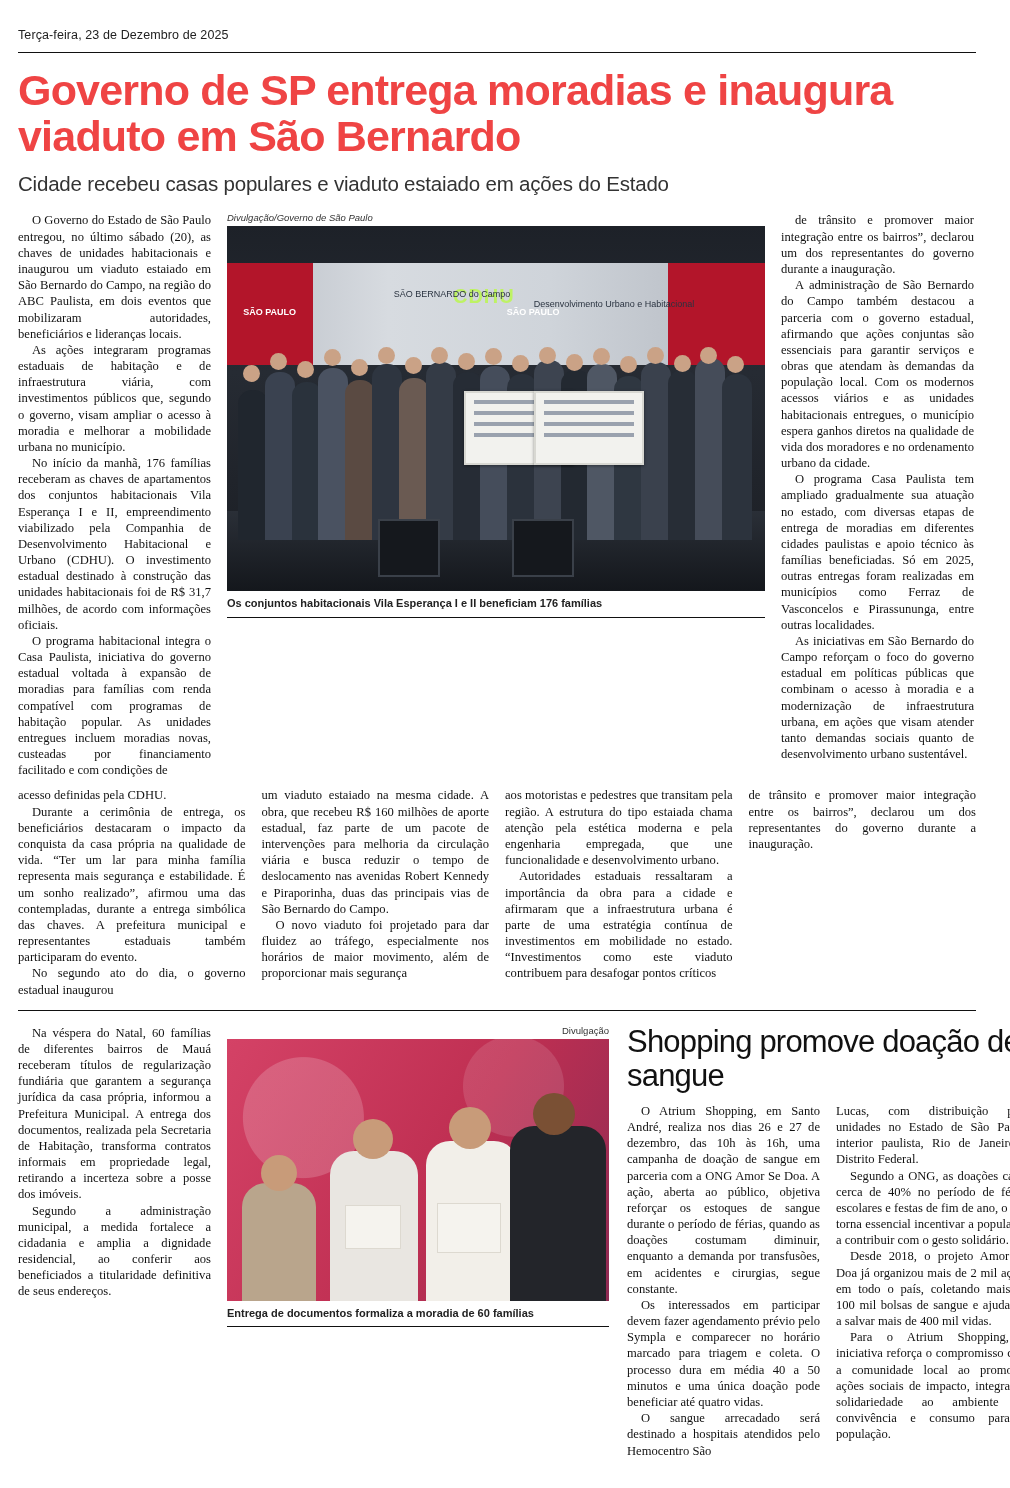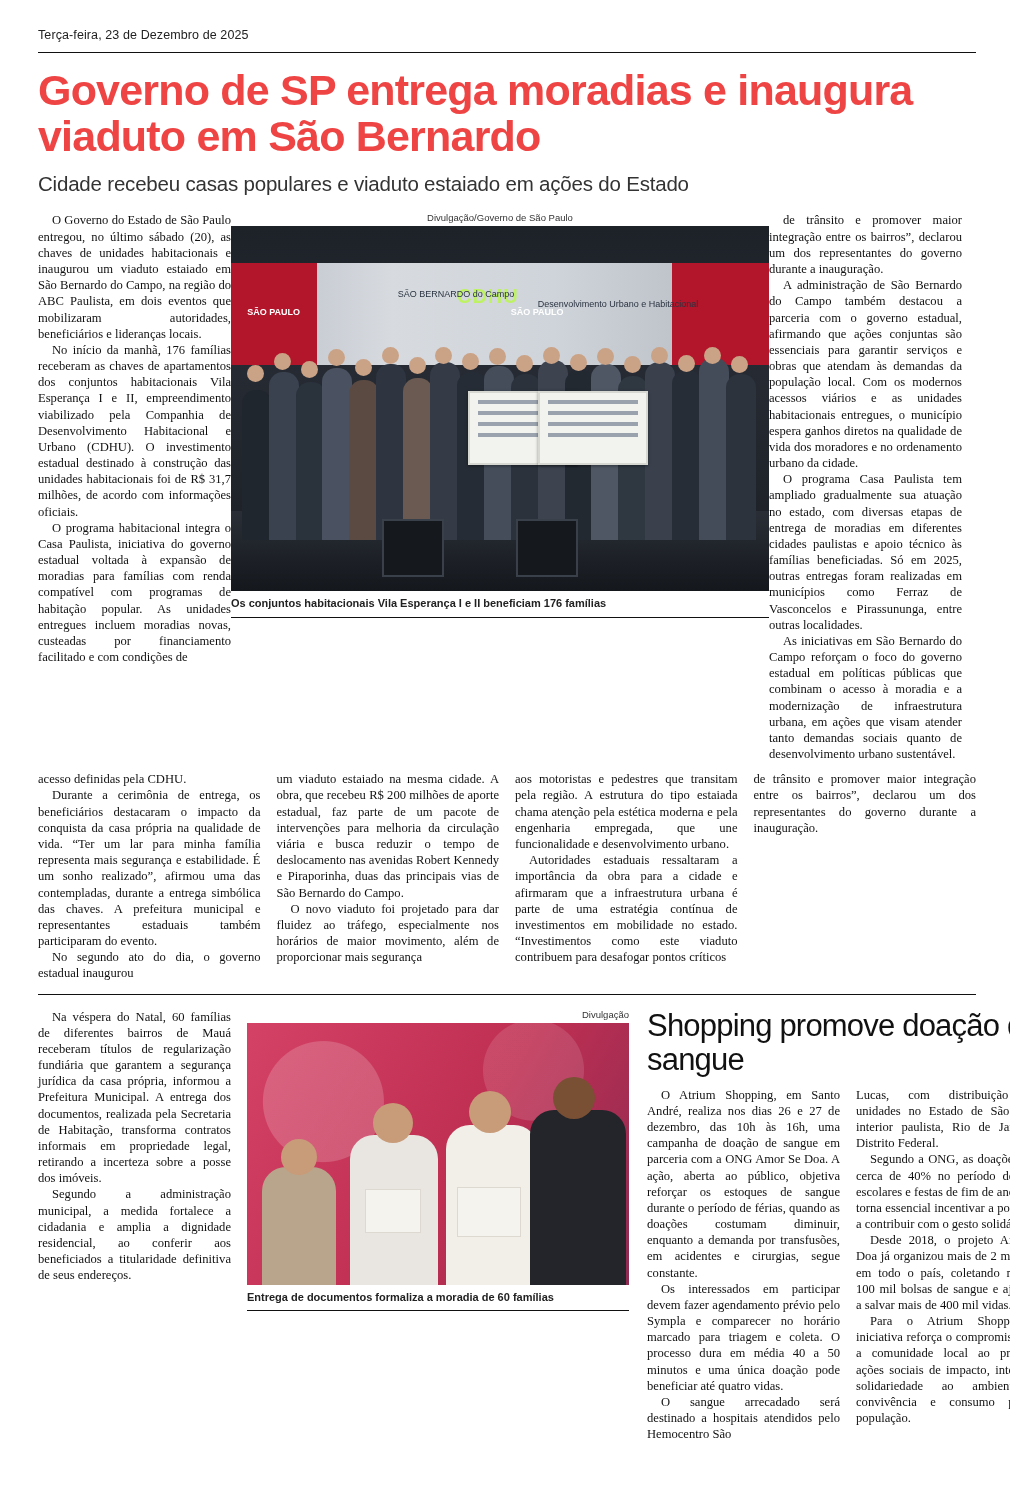--- a/index.html
+++ b/index.html
@@ -4,21 +4,21 @@
 <style>
   * { box-sizing: border-box; }
   html, body { margin:0; padding:0; }
   body {
     width:1010px; height:1488px;
     background:#ffffff;
     font-family:"Liberation Serif", serif;
     color:#111;
     position:relative;
   }
-  .page { width:1010px; height:1488px; padding:28px 34px 20px 38px; position:relative; }
+  .page { width:1010px; height:1488px; padding:28px 34px 20px 18px; position:relative; }
 
   
   .masthead {
     display:flex; align-items:center; justify-content:space-between;
     padding-bottom:6px;
   }
   .masthead-date {
     font-family:"Liberation Sans", sans-serif;
     font-size:12.5px; color:#222; letter-spacing:0.1px;
   }
@@ -52,36 +52,38 @@
   .subhead {
     font-family:"Liberation Sans", sans-serif;
     font-weight:400; font-size:20.5px; line-height:1.2;
     color:#333; margin:12px 0 10px 0; letter-spacing:-0.2px;
   }
 
   
   .lead-grid {
     display:grid;
     grid-template-columns: 193px 538px 193px;
+    column-gap:16px;
     margin-top:16px;
   }
   .col { }
   p.body {
     font-size:12.6px; line-height:1.285;
     text-align:justify; margin:0;
     text-indent:14px;
     hyphens:auto;
   }
   p.body + p.body { margin-top:0; }
 
   .figure { width:100%; }
   .credit {
     font-family:"Liberation Sans", sans-serif;
-    font-size:9.5px; color:#333; text-align:center;
+    font-size:9.5px; color:#333; text-align:left;
     margin-bottom:3px;
+    font-style:italic;
   }
   .photo {
     width:100%; position:relative; overflow:hidden;
     background:#2c3038;
   }
   .photo.main { height:365px; }
   .caption {
     font-family:"Liberation Sans", sans-serif;
     font-weight:700; font-size:11px; color:#222;
     margin-top:6px; line-height:1.25;
@@ -208,20 +210,21 @@
   </div>
   <div class="rule-top"></div>
 
   <h1 class="headline">Governo de SP entrega moradias e inaugura viaduto em São Bernardo</h1>
   <div class="subhead">Cidade recebeu casas populares e viaduto estaiado em ações do Estado</div>
 
   <div class="lead-grid">
 
     <div class="col">
       <p class="body">O Governo do Estado de São Paulo entregou, no último sábado (20), as chaves de unidades habitacionais e inaugurou um viaduto estaiado em São Bernardo do Campo, na região do ABC Paulista, em dois eventos que mobilizaram autoridades, beneficiários e lideranças locais.</p>
+      <p class="body">As ações integraram programas estaduais de habitação e de infraestrutura viária, com investimentos públicos que, segundo o governo, visam ampliar o acesso à moradia e melhorar a mobilidade urbana no município.</p>
       <p class="body">No início da manhã, 176 famílias receberam as chaves de apartamentos dos conjuntos habitacionais Vila Esperança I e II, empreendimento viabilizado pela Companhia de Desenvolvimento Habitacional e Urbano (CDHU). O investimento estadual destinado à construção das unidades habitacionais foi de R$ 31,7 milhões, de acordo com informações oficiais.</p>
       <p class="body">O programa habitacional integra o Casa Paulista, iniciativa do governo estadual voltada à expansão de moradias para famílias com renda compatível com programas de habitação popular. As unidades entregues incluem moradias novas, custeadas por financiamento facilitado e com condições de</p>
     </div>
 
     <div class="col figure">
       <div class="credit">Divulgação/Governo de São Paulo</div>
       <div class="photo main">
         <div class="ph-bg p1-bg"></div>
         <div class="p1-banner"></div>
         <div class="p1-banner-red"></div>
@@ -299,21 +302,21 @@
     </div>
   </div>
 
   <div class="cont-grid">
     <div class="col">
       <p class="body" style="text-indent:0">acesso definidas pela CDHU.</p>
       <p class="body">Durante a cerimônia de entrega, os beneficiários destacaram o impacto da conquista da casa própria na qualidade de vida. “Ter um lar para minha família representa mais segurança e estabilidade. É um sonho realizado”, afirmou uma das contempladas, durante a entrega simbólica das chaves. A prefeitura municipal e representantes estaduais também participaram do evento.</p>
       <p class="body">No segundo ato do dia, o governo estadual inaugurou</p>
     </div>
     <div class="col">
-      <p class="body" style="text-indent:0">um viaduto estaiado na mesma cidade. A obra, que recebeu R$ 200 milhões de aporte estadual, faz parte de um pacote de intervenções para melhoria da circulação viária e busca reduzir o tempo de deslocamento nas avenidas Robert Kennedy e Piraporinha, duas das principais vias de São Bernardo do Campo.</p>
+      <p class="body" style="text-indent:0">um viaduto estaiado na mesma cidade. A obra, que recebeu R$ 160 milhões de aporte estadual, faz parte de um pacote de intervenções para melhoria da circulação viária e busca reduzir o tempo de deslocamento nas avenidas Robert Kennedy e Piraporinha, duas das principais vias de São Bernardo do Campo.</p>
       <p class="body">O novo viaduto foi projetado para dar fluidez ao tráfego, especialmente nos horários de maior movimento, além de proporcionar mais segurança</p>
     </div>
     <div class="col">
       <p class="body" style="text-indent:0">aos motoristas e pedestres que transitam pela região. A estrutura do tipo estaiada chama atenção pela estética moderna e pela engenharia empregada, que une funcionalidade e desenvolvimento urbano.</p>
       <p class="body">Autoridades estaduais ressaltaram a importância da obra para a cidade e afirmaram que a infraestrutura urbana é parte de uma estratégia contínua de investimentos em mobilidade no estado. “Investimentos como este viaduto contribuem para desafogar pontos críticos</p>
     </div>
     <div class="col">
       <p class="body" style="text-indent:0">de trânsito e promover maior integração entre os bairros”, declarou um dos representantes do governo durante a inauguração.</p>
     </div>
   </div>

